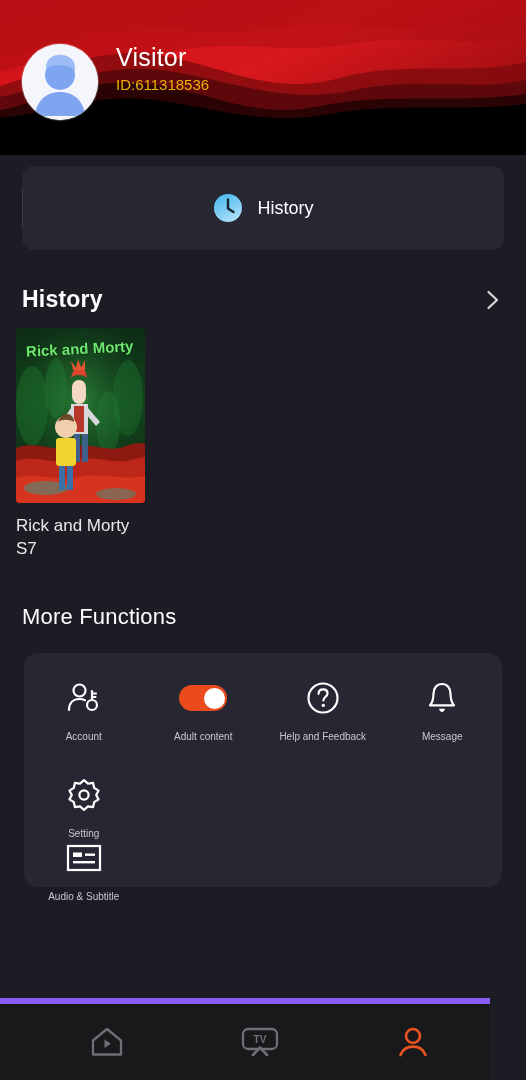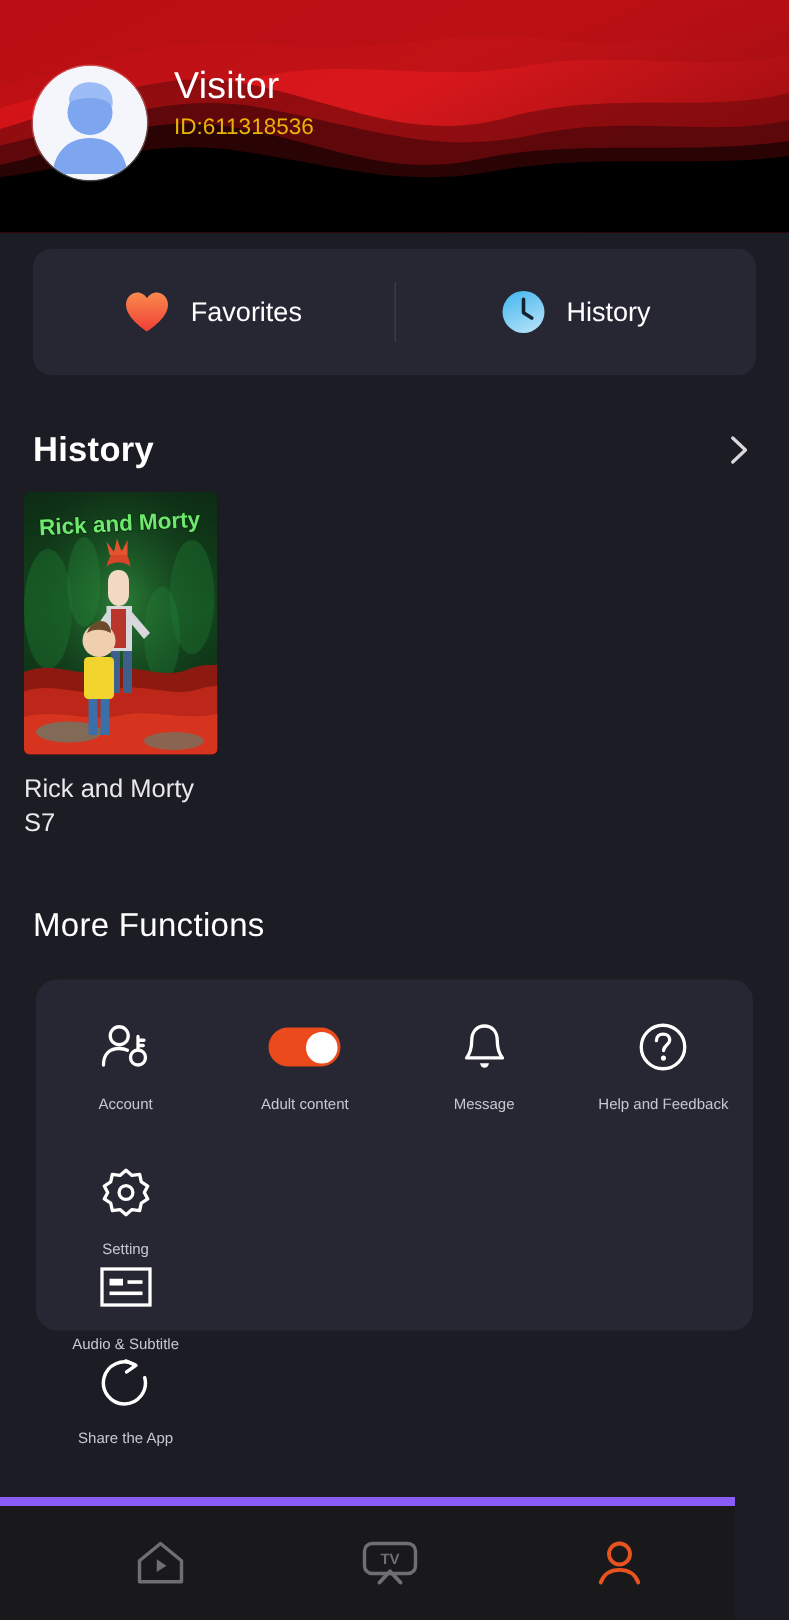--- a/index.html
+++ b/index.html
@@ -167,32 +167,20 @@
         </svg>
       </div>
       <div class="profile-text">
         <div class="profile-name">Visitor</div>
         <div class="profile-id">ID:611318536</div>
       </div>
     </div>
   </div>
 
   <div class="tabs-card">
-    <div class="tab">
-      <svg width="30" height="28" viewBox="0 0 30 28">
-        <defs>
-          <linearGradient id="gHeart" x1="0" y1="0" x2="0" y2="1">
-            <stop offset="0%" stop-color="#f98a4e"></stop>
-            <stop offset="100%" stop-color="#ef3f35"></stop>
-          </linearGradient>
-        </defs>
-        <path d="M15 27 C15 27 1 18.5 1 9.2 C1 4.3 4.6 1 8.6 1 C11.4 1 13.7 2.6 15 4.9 C16.3 2.6 18.6 1 21.4 1 C25.4 1 29 4.3 29 9.2 C29 18.5 15 27 15 27 Z" fill="url(#gHeart)"></path>
-      </svg>
-      <span class="tab-label">Favorites</span>
-    </div>
 
     <div class="tab-divider"></div>
 
     <div class="tab">
       <svg width="30" height="30" viewBox="0 0 30 30">
         <defs>
           <linearGradient id="gClock" x1="0" y1="0" x2="0.5" y2="1">
             <stop offset="0%" stop-color="#3fb6ef"></stop>
             <stop offset="100%" stop-color="#a9ddf7"></stop>
           </linearGradient>
@@ -286,37 +274,37 @@
         <div class="func-icon">
           <div class="toggle">
             <div class="knob"></div>
           </div>
         </div>
         <div class="func-label">Adult content</div>
       </div>
 
       <div class="func">
         <div class="func-icon">
-          <svg width="32" height="34" viewBox="0 0 32 34">
-            <path d="M16 3 C10.8 3 7.5 7 7.5 12.4 C7.5 19 5.5 22.5 4 24.3 L28 24.3 C26.5 22.5 24.5 19 24.5 12.4 C24.5 7 21.2 3 16 3 Z" fill="none" stroke="#ffffff" stroke-width="2.2" stroke-linejoin="round"></path>
-            <path d="M13 27.8 C13.4 29.8 14.6 30.9 16 30.9 C17.4 30.9 18.6 29.8 19 27.8 Z" fill="#ffffff"></path>
-          </svg>
-        </div>
-        <div class="func-label">Message</div>
-      </div>
-
-      <div class="func">
-        <div class="func-icon">
           <svg width="34" height="34" viewBox="0 0 34 34">
             <circle cx="17" cy="17" r="14.5" fill="none" stroke="#ffffff" stroke-width="2.2"></circle>
             <path d="M12.6 12.8 C12.6 9.8 14.6 8.4 17.1 8.4 C19.7 8.4 21.5 10 21.5 12.4 C21.5 15.6 17.4 15.9 17.4 19.4" fill="none" stroke="#ffffff" stroke-width="2.2" stroke-linecap="round"></path>
             <circle cx="17.3" cy="24.4" r="1.7" fill="#ffffff"></circle>
           </svg>
         </div>
         <div class="func-label">Help and Feedback</div>
+      </div>
+
+      <div class="func">
+        <div class="func-icon">
+          <svg width="32" height="34" viewBox="0 0 32 34">
+            <path d="M16 3 C10.8 3 7.5 7 7.5 12.4 C7.5 19 5.5 22.5 4 24.3 L28 24.3 C26.5 22.5 24.5 19 24.5 12.4 C24.5 7 21.2 3 16 3 Z" fill="none" stroke="#ffffff" stroke-width="2.2" stroke-linejoin="round"></path>
+            <path d="M13 27.8 C13.4 29.8 14.6 30.9 16 30.9 C17.4 30.9 18.6 29.8 19 27.8 Z" fill="#ffffff"></path>
+          </svg>
+        </div>
+        <div class="func-label">Message</div>
       </div>
     </div>
 
     <div class="func-row r2">
 
       <div class="func">
         <div class="func-icon">
           <svg width="34" height="34" viewBox="0 0 34 34">
             <path d="M17 2.2 L21 5.6 L26.1 4.9 L27.2 9.9 L31.5 12.7 L29.2 17 L31.5 21.3 L27.2 24.1 L26.1 29.1 L21 28.4 L17 31.8 L13 28.4 L7.9 29.1 L6.8 24.1 L2.5 21.3 L4.8 17 L2.5 12.7 L6.8 9.9 L7.9 4.9 L13 5.6 Z" fill="none" stroke="#ffffff" stroke-width="2.2" stroke-linejoin="round"></path>
             <circle cx="17" cy="17" r="4.6" fill="none" stroke="#ffffff" stroke-width="2.2"></circle>
@@ -330,29 +318,20 @@
           <svg width="36" height="30" viewBox="0 0 36 30">
             <rect x="2" y="3" width="32" height="24" fill="none" stroke="#ffffff" stroke-width="2.2"></rect>
             <rect x="7" y="9.5" width="9" height="4.5" fill="#ffffff"></rect>
             <rect x="19" y="10.5" width="10" height="2.4" fill="#ffffff"></rect>
             <rect x="7" y="18" width="22" height="2.4" fill="#ffffff"></rect>
           </svg>
         </div>
         <div class="func-label">Audio &amp; Subtitle</div>
       </div>
 
-      <div class="func">
-        <div class="func-icon">
-          <svg width="34" height="34" viewBox="0 0 34 34">
-            <path d="M22.5 5.6 A14 14 0 1 0 29.5 14.5" fill="none" stroke="#ffffff" stroke-width="2.3" stroke-linecap="round"></path>
-            <path d="M16.8 3.3 L23.6 6.3 L17.4 10.6" fill="none" stroke="#ffffff" stroke-width="2.3" stroke-linecap="round" stroke-linejoin="round"></path>
-          </svg>
-        </div>
-        <div class="func-label">Share the App</div>
-      </div>
 
       <div class="func"></div>
     </div>
   </div>
 
   <div class="bottom-nav">
 
     <div class="nav-item">
       <svg width="36" height="34" viewBox="0 0 36 34">
         <path d="M4 15.5 L18 4 L32 15.5 L32 29.5 L4 29.5 Z" fill="none" stroke="#6e6e74" stroke-width="2.3" stroke-linejoin="round"></path>

